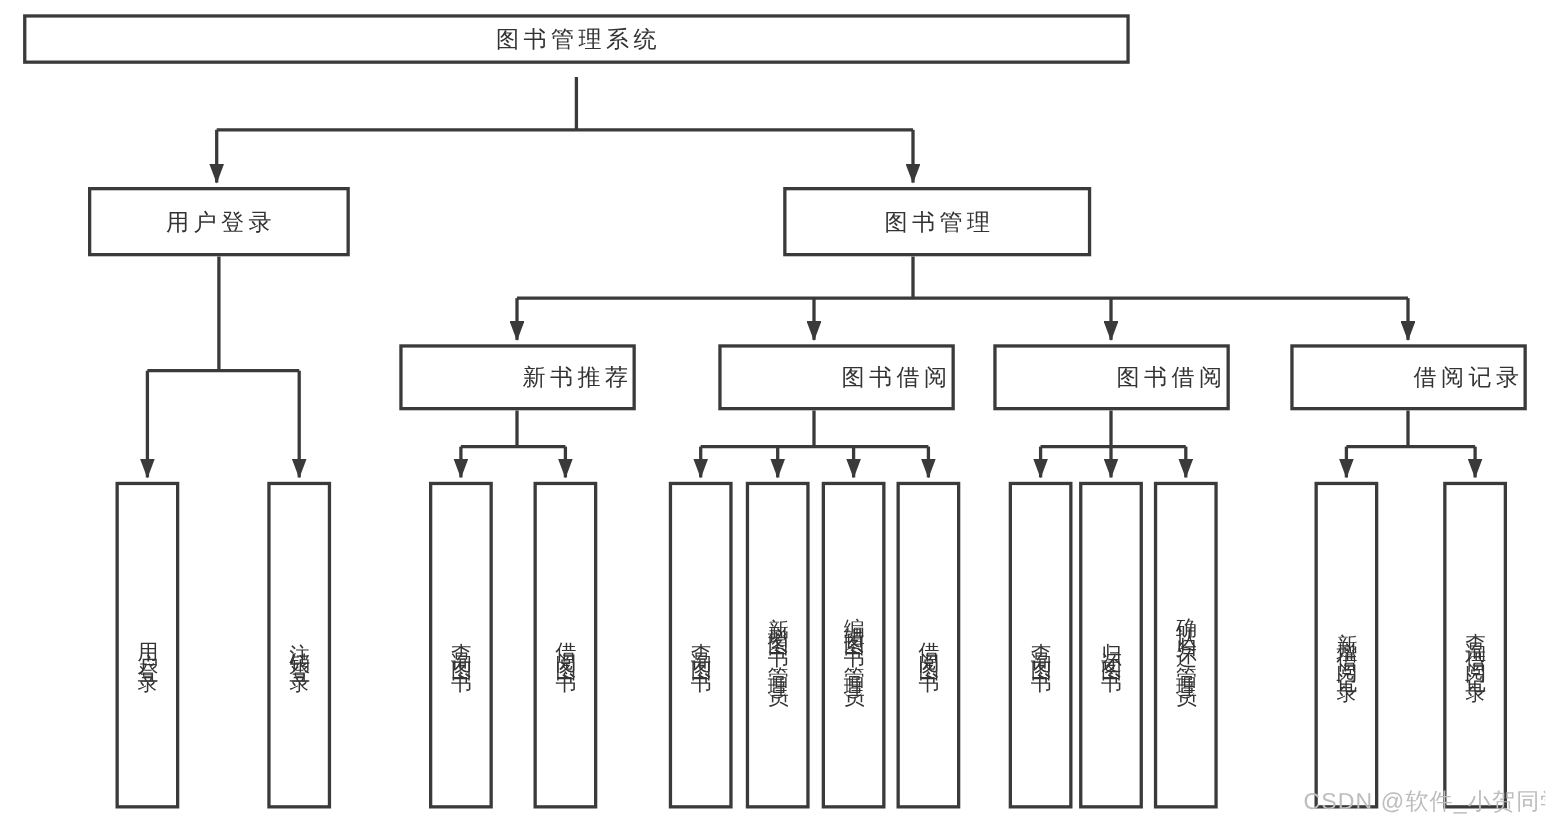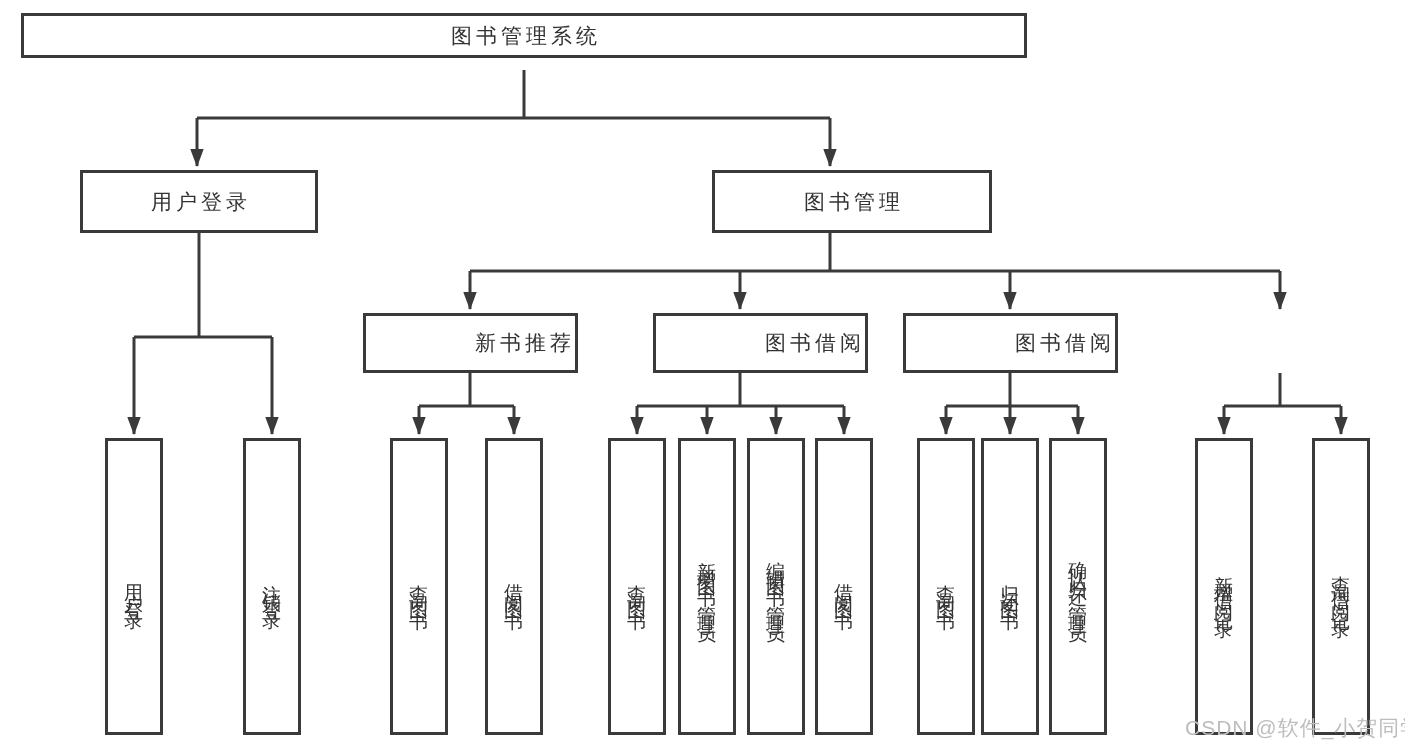--- a/index.html
+++ b/index.html
@@ -151,20 +151,23 @@
 
   <div class="node lvl3 n-l3-0">
     <span class="hlabel">新书推荐</span>
   </div>
   <div class="node lvl3 n-l3-1">
     <span class="hlabel">图书借阅</span>
   </div>
   <div class="node lvl3 n-l3-2">
     <span class="hlabel">图书借阅</span>
   </div>
+  <div class="node lvl3 n-l3-3">
+    <span class="hlabel">借阅记录</span>
+  </div>
 
   <div class="node leaf lf-0">
     <span class="vtext">用户登录</span>
   </div>
   <div class="node leaf lf-1">
     <span class="vtext">注销登录</span>
   </div>
   <div class="node leaf lf-2">
     <span class="vtext">查询图书</span>
   </div>

